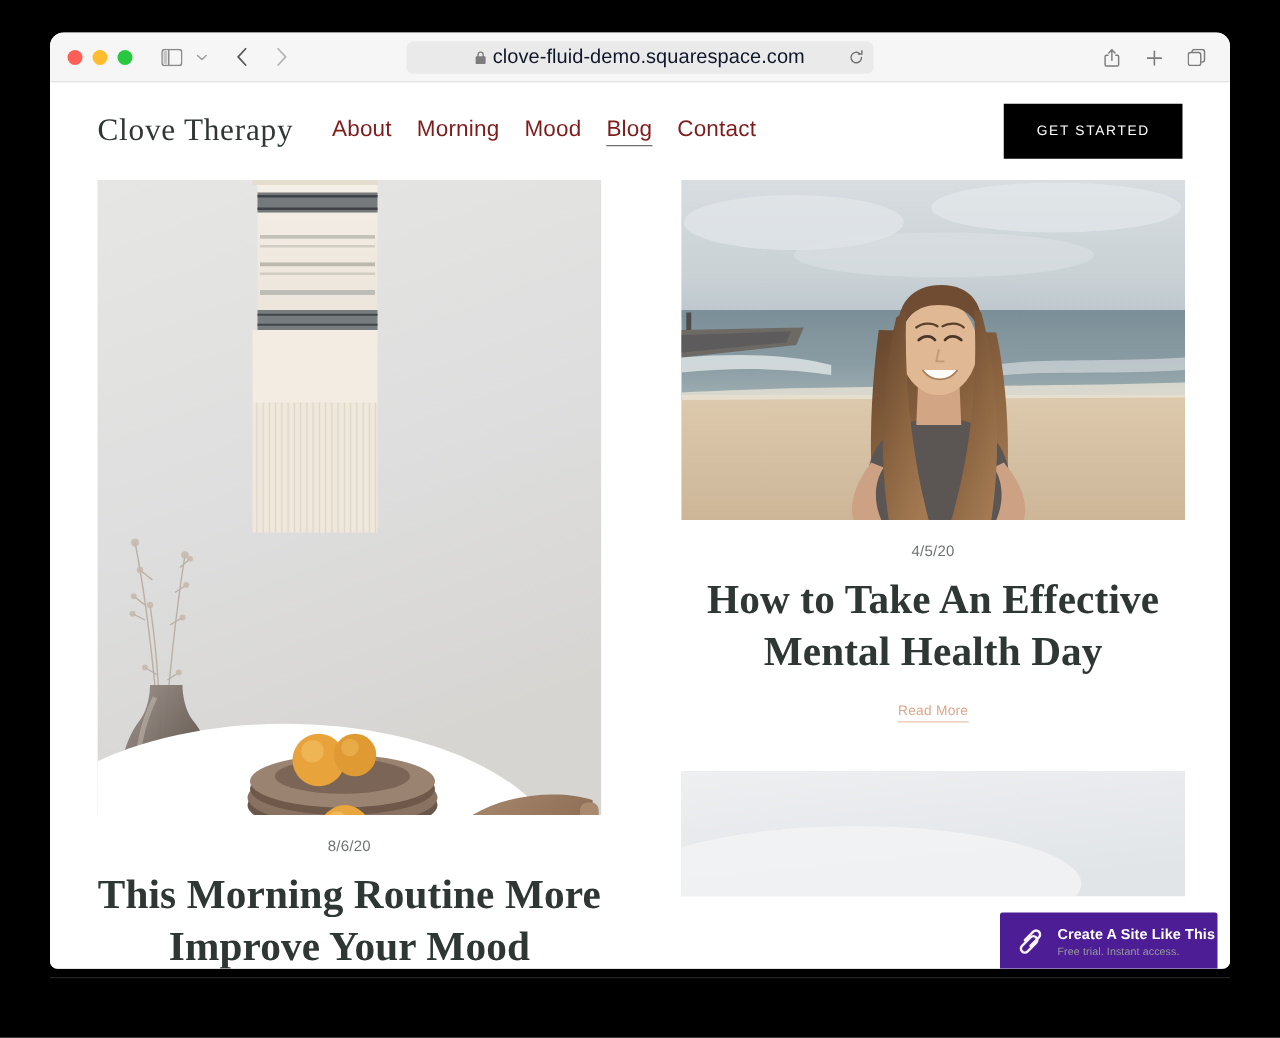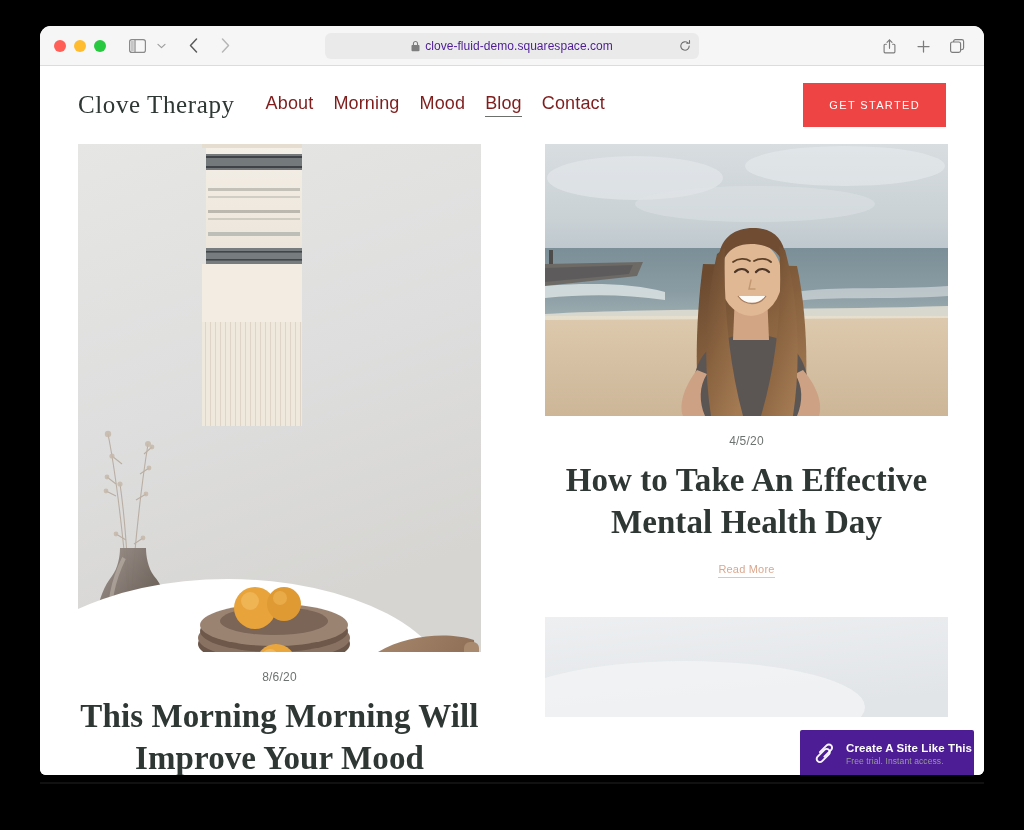--- a/index.html
+++ b/index.html
@@ -63,22 +63,22 @@
     height: 26px;
     background: #eaeaea;
     border-radius: 6px;
     display: flex;
     align-items: center;
     justify-content: center;
     gap: 5px;
   }
   .urlbar .lock { color: #7d7d7d; display: flex; align-items: center; }
   .url-text {
-    font-size: 12px;
-    color: #4c1d95;
+    font-size: 16px;
+    color: #0f172a;
     letter-spacing: 0.05px;
     white-space: nowrap;
   }
   .reload {
     position: absolute;
     right: 8px; top: 50%;
     transform: translateY(-50%);
     color: #6e6e6e;
     display: flex; align-items: center;
   }
@@ -124,21 +124,21 @@
     color: #7f1d1d;
     letter-spacing: 0.15px;
     white-space: nowrap;
     padding-bottom: 2px;
     border-bottom: 1px solid transparent;
   }
   .nav-item.active { border-bottom-color: #6b706d; }
 
   .cta {
     margin-left: auto;
-    background: #ef4444;
+    background: #000000;
     color: #ffffff;
     font-size: 11px;
     letter-spacing: 1.35px;
     padding: 16px 26px;
     white-space: nowrap;
     border: none;
     font-family: "Liberation Sans", sans-serif;
   }
 
   
@@ -433,21 +433,21 @@
 
               <path d="M300 508 C 330 490, 372 488, 396 496 L 400 540 C 372 530, 330 532, 302 548 Z" fill="url(#woodg)"></path>
               <rect x="304" y="544" width="13" height="92" rx="5" fill="#9d7c62"></rect>
               <rect x="386" y="498" width="15" height="140" rx="6" fill="#a98a6e"></rect>
               <rect x="331" y="520" width="12" height="54" rx="5" fill="#8f7159"></rect>
               <path d="M248 598 L 403 572 L 403 640 L 248 664 Z" fill="url(#caneP)"></path>
               <rect x="243" y="588" width="13" height="26" rx="6" fill="#a98a6e"></rect>
             </svg>
           </a>
           <div class="post-date">8/6/20</div>
-          <h2 class="post-title">This Morning Morning Will Improve Your Mood</h2>
+          <h2 class="post-title">This Morning Routine More Improve Your Mood</h2>
         </article>
       </div>
 
       <div class="col col-right">
         <article class="post">
           <a class="post-thumb thumb-wide">
             <svg viewBox="0 0 403 272" preserveAspectRatio="xMidYMid slice" aria-hidden="true">
               <defs>
                 <linearGradient id="sky" x1="0" y1="0" x2="0" y2="1">
                   <stop offset="0%" stop-color="#d8dde0"></stop>

